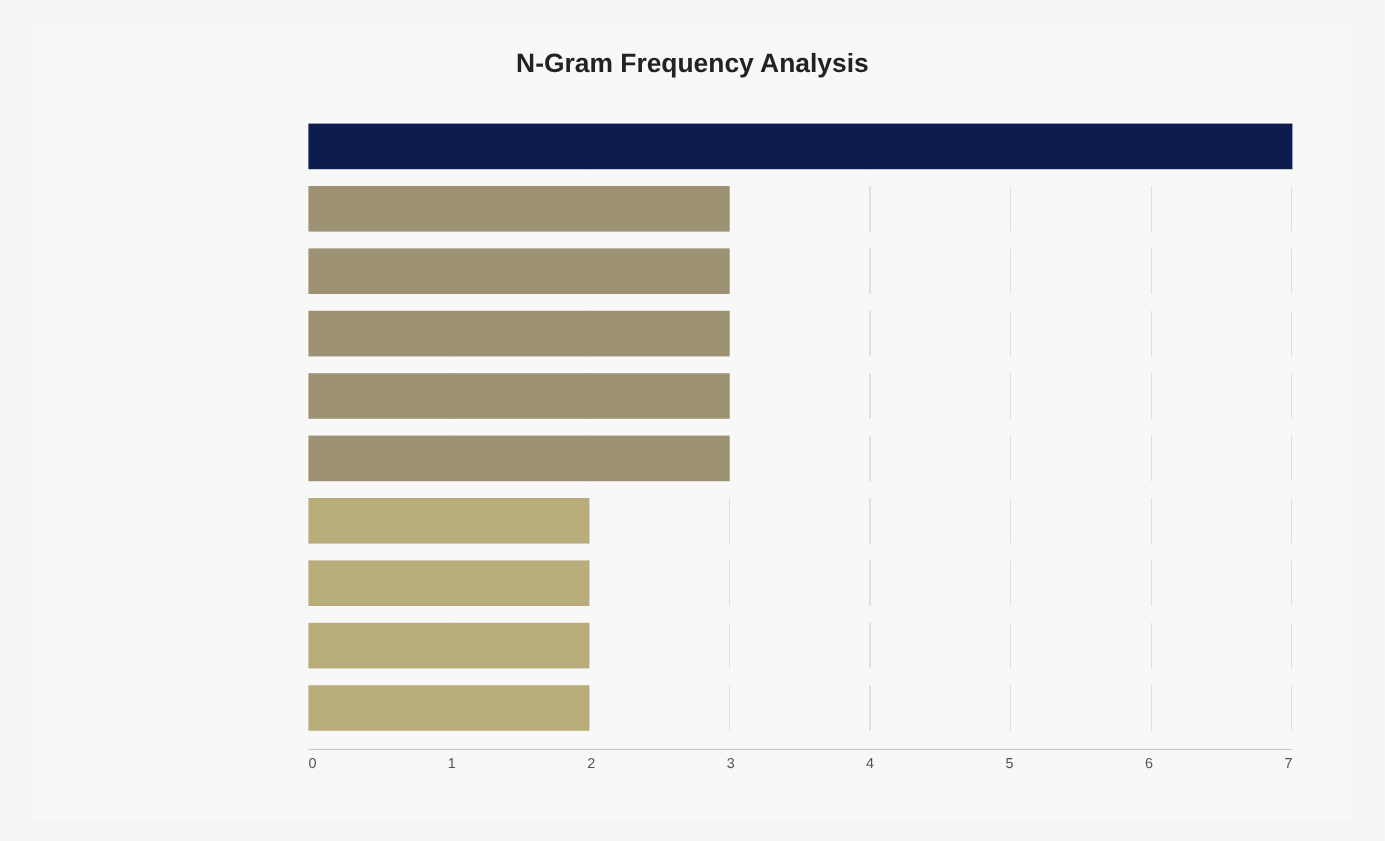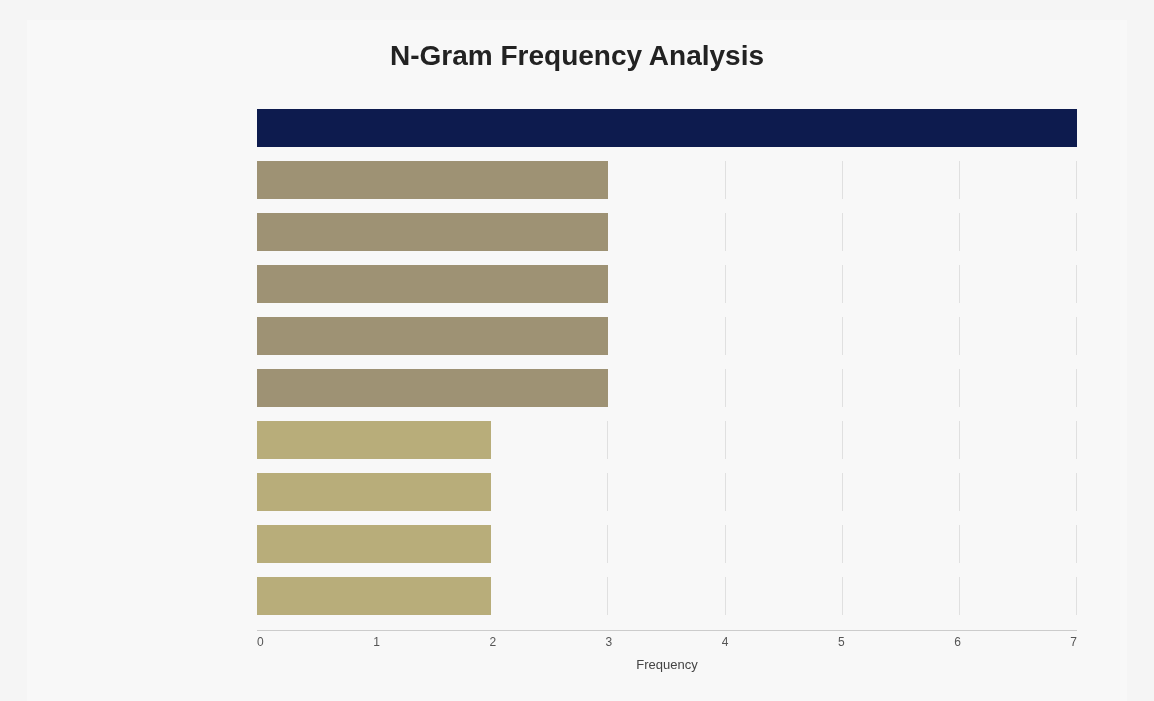--- a/index.html
+++ b/index.html
@@ -13,21 +13,21 @@
       padding: 20px;
     }
     .chart-container {
       background: #f8f8f8;
       width: 1100px;
       padding: 20px 20px 40px 20px;
       position: relative;
     }
     .chart-title {
       text-align: center;
-      font-size: 28px;
+      font-size: 22px;
       font-weight: bold;
       margin-bottom: 30px;
       color: #222;
     }
     .chart-area {
       display: flex;
       flex-direction: column;
       gap: 0;
       padding-left: 210px;
       padding-right: 30px;
@@ -177,15 +177,14 @@
     <div class="x-ticks" id="x-ticks">
     <span class="x-tick">0</span>
         <span class="x-tick">1</span>
         <span class="x-tick">2</span>
         <span class="x-tick">3</span>
         <span class="x-tick">4</span>
         <span class="x-tick">5</span>
         <span class="x-tick">6</span>
         <span class="x-tick">7</span>
       </div>
-    <div class="x-axis-label">Frequency</div>
   </div>
 </div>
 
 </body></html>

